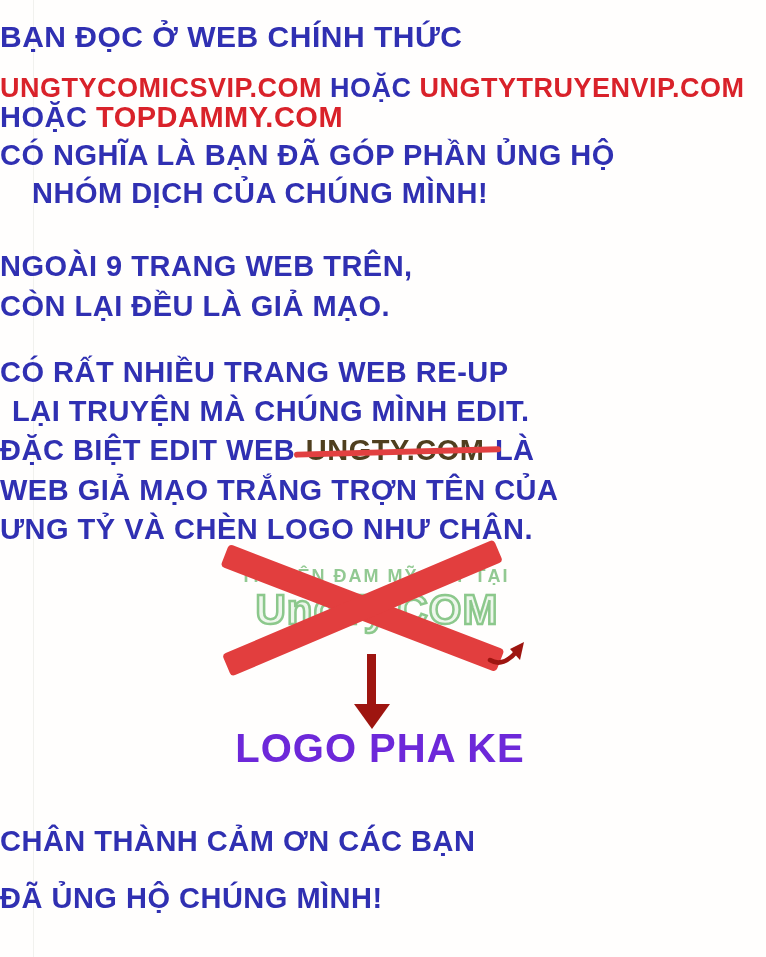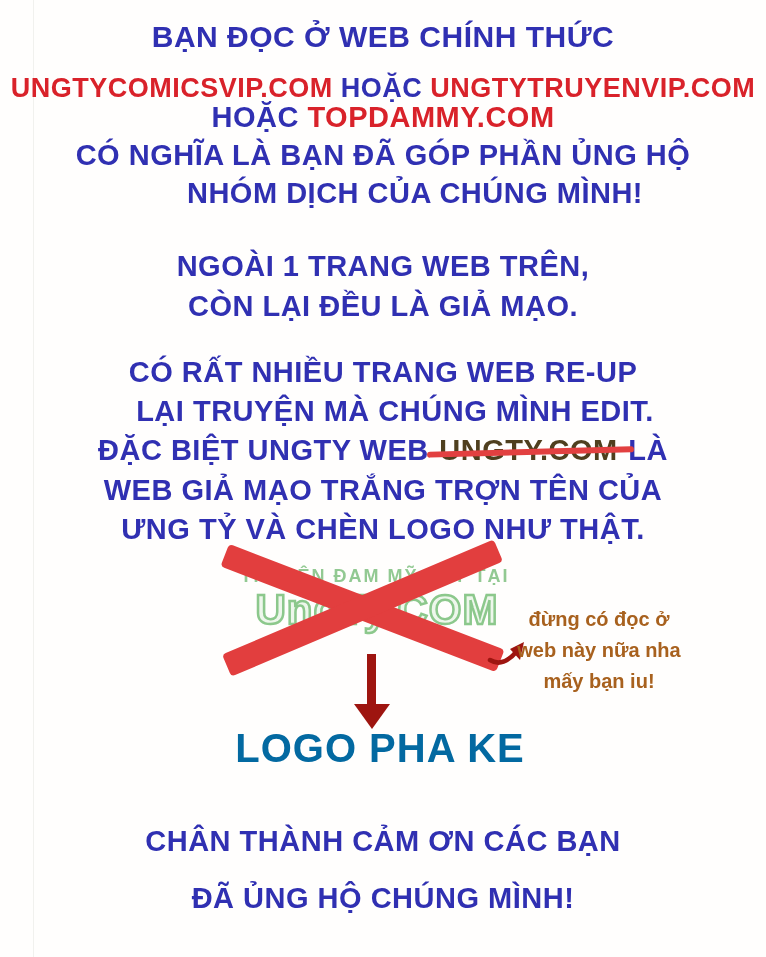--- a/index.html
+++ b/index.html
@@ -10,21 +10,21 @@
     overflow:hidden;
     font-family:"Liberation Sans", sans-serif;
     font-weight:bold;
   }
   .edge-line {
     position:absolute; left:33px; top:0; width:1px; height:100%;
     background:#f1f1ee;
   }
   .line {
     position:absolute; left:0; width:766px;
-    text-align:center; letter-spacing:0.5px; white-space:nowrap;
+    text-align:left; letter-spacing:0.5px; white-space:nowrap;
   }
   .blue  { color:#3030b2; }
   .red   { color:#d9222a; }
   .fs30 { font-size:30px; }
   .fs29 { font-size:29px; }
   .fs27 { font-size:27px; }
   .struck {
     position:relative; color:#4f3f1e; padding:0 2px;
   }
   .struck::after {
@@ -61,60 +61,55 @@
   }
   .down-arrow-head {
     position:absolute; left:354px; top:704px; width:0; height:0;
     border-left:18px solid transparent; border-right:18px solid transparent;
     border-top:25px solid #9e1510;
   }
   .curved-arrow { position:absolute; left:486px; top:638px; }
   .logo-caption {
     position:absolute; left:0; top:726px; width:760px;
     text-align:center; font-size:40px; letter-spacing:1px;
-    color:#0369a1; white-space:nowrap;
+    color:#6d28d9; white-space:nowrap;
   }
 </style>
 </head>
 <body>
 
 <div class="page">
 
   <div class="edge-line"></div>
 
   <div class="line blue fs30" style="top:20px;">BẠN ĐỌC Ở WEB CHÍNH THỨC</div>
   <div class="line fs27" style="top:73px;"><span class="red">UNGTYCOMICSVIP.COM</span> <span class="blue">HOẶC</span> <span class="red">UNGTYTRUYENVIP.COM</span></div>
   <div class="line fs29" style="top:101px;"><span class="blue">HOẶC</span> <span class="red">TOPDAMMY.COM</span></div>
   <div class="line blue fs29" style="top:139px;">CÓ NGHĨA LÀ BẠN ĐÃ GÓP PHẦN ỦNG HỘ</div>
   <div class="line blue fs29" style="top:177px;padding-left:32px;">NHÓM DỊCH CỦA CHÚNG MÌNH!</div>
 
-  <div class="line blue fs29" style="top:250px;">NGOÀI 1 TRANG WEB TRÊN,</div>
+  <div class="line blue fs29" style="top:250px;">NGOÀI 9 TRANG WEB TRÊN,</div>
   <div class="line blue fs29" style="top:290px;">CÒN LẠI ĐỀU LÀ GIẢ MẠO.</div>
 
   <div class="line blue fs29" style="top:356px;">CÓ RẤT NHIỀU TRANG WEB RE-UP</div>
   <div class="line blue fs29" style="top:395px;padding-left:12px;">LẠI TRUYỆN MÀ CHÚNG MÌNH EDIT.</div>
-  <div class="line fs29" style="top:434px;"><span class="blue">ĐẶC BIỆT UNGTY WEB</span> <span class="struck">UNGTY.COM</span> <span class="blue">LÀ</span></div>
+  <div class="line fs29" style="top:434px;"><span class="blue">ĐẶC BIỆT EDIT WEB</span> <span class="struck">UNGTY.COM</span> <span class="blue">LÀ</span></div>
   <div class="line blue fs29" style="top:474px;">WEB GIẢ MẠO TRẮNG TRỢN TÊN CỦA</div>
-  <div class="line blue fs29" style="top:513px;">ƯNG TỶ VÀ CHÈN LOGO NHƯ THẬT.</div>
+  <div class="line blue fs29" style="top:513px;">ƯNG TỶ VÀ CHÈN LOGO NHƯ CHÂN.</div>
 
   <div class="logo-tagline">TRUYỆN ĐAM MỸ HAY TẠI</div>
   <div class="logo-site">UngTy.COM</div>
   <div class="x-bar a"></div>
   <div class="x-bar b"></div>
 
   <svg class="curved-arrow" width="44" height="34">
     <path d="M4,22 Q17,30 31,13" stroke="#9e1510" stroke-width="4.5" fill="none" stroke-linecap="round"></path>
     <polygon points="38,4 24,11 34,22" fill="#9e1510"></polygon>
   </svg>
 
-  <div class="note">
-    <div>đừng có đọc ở</div>
-    <div>web này nữa nha</div>
-    <div>mấy bạn iu!</div>
-  </div>
 
   <div class="down-arrow-shaft"></div>
   <div class="down-arrow-head"></div>
 
   <div class="logo-caption">LOGO PHA KE</div>
 
   <div class="line blue fs29" style="top:825px;">CHÂN THÀNH CẢM ƠN CÁC BẠN</div>
   <div class="line blue fs29" style="top:882px;">ĐÃ ỦNG HỘ CHÚNG MÌNH!</div>
 
 </div>

